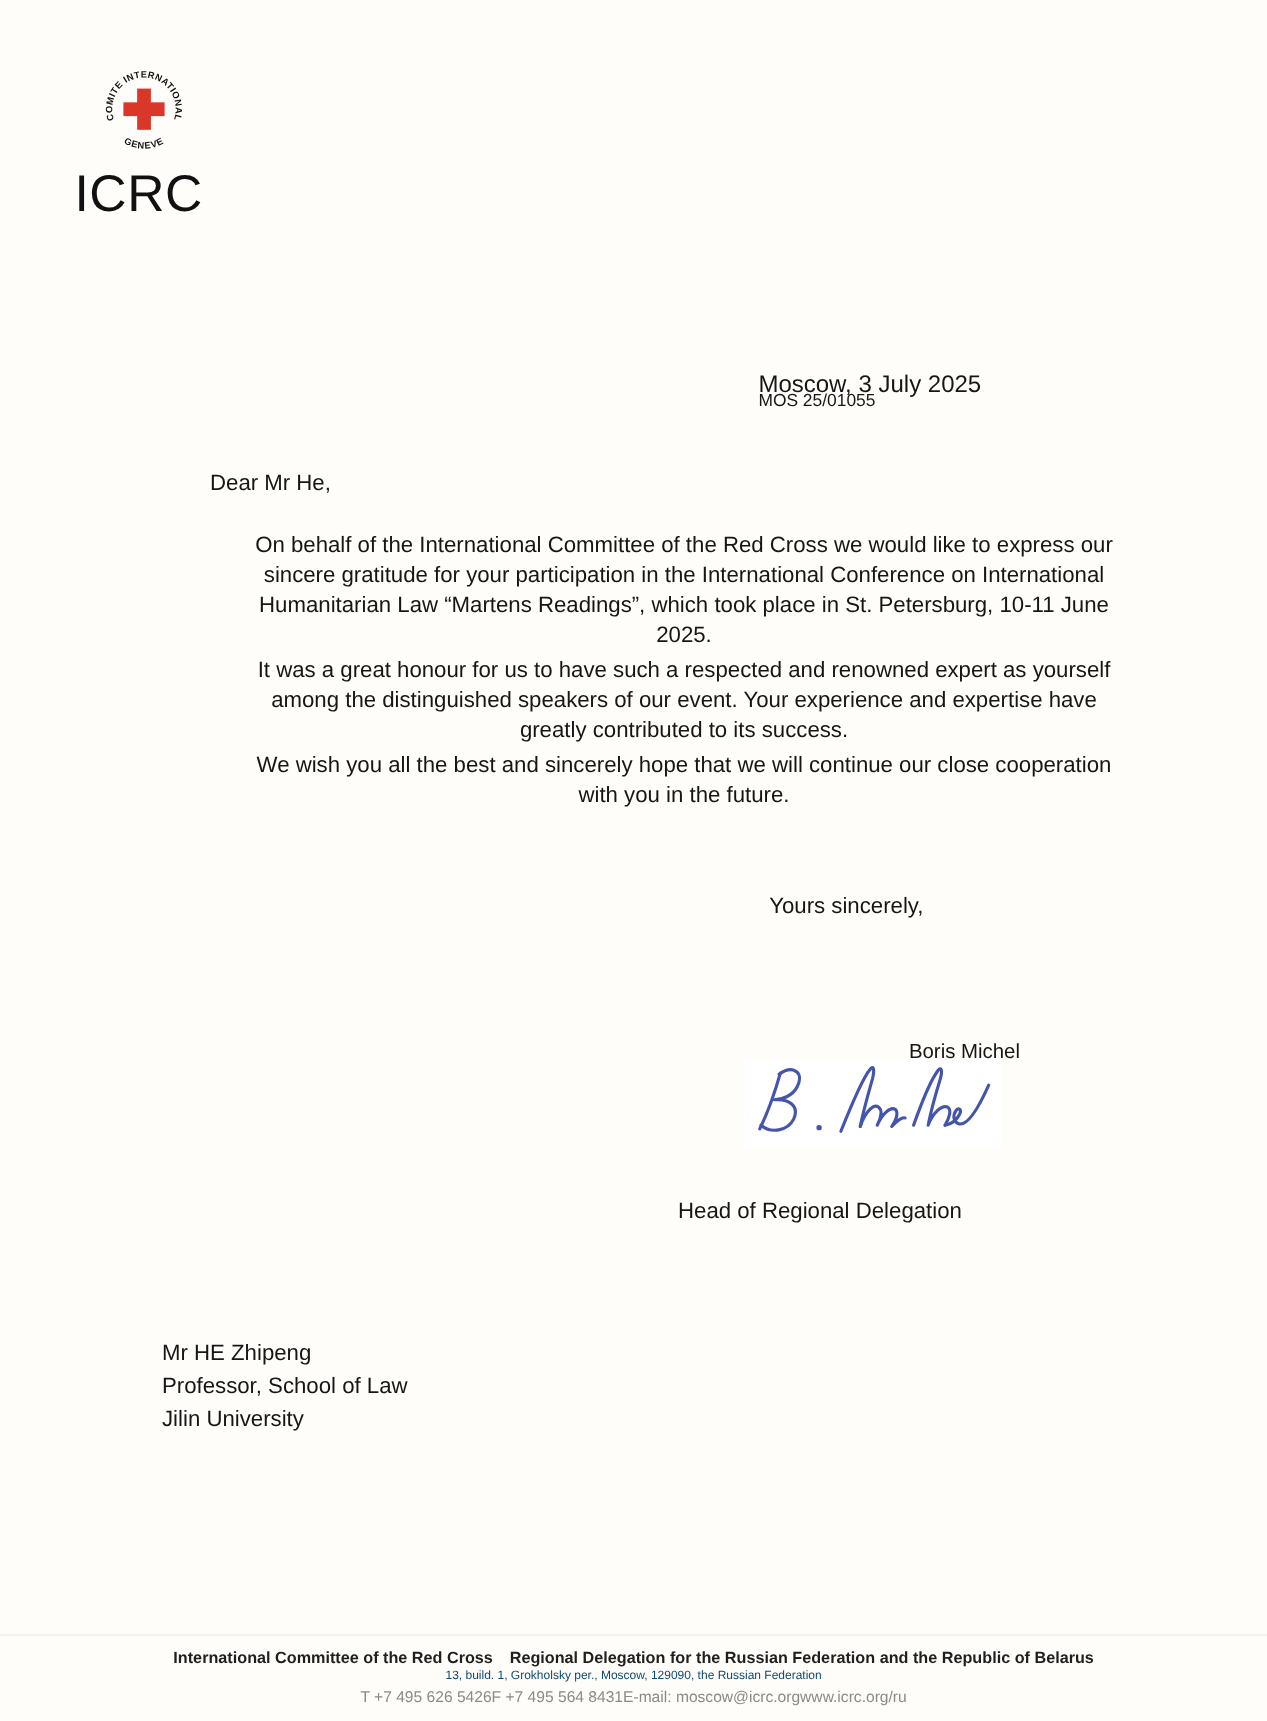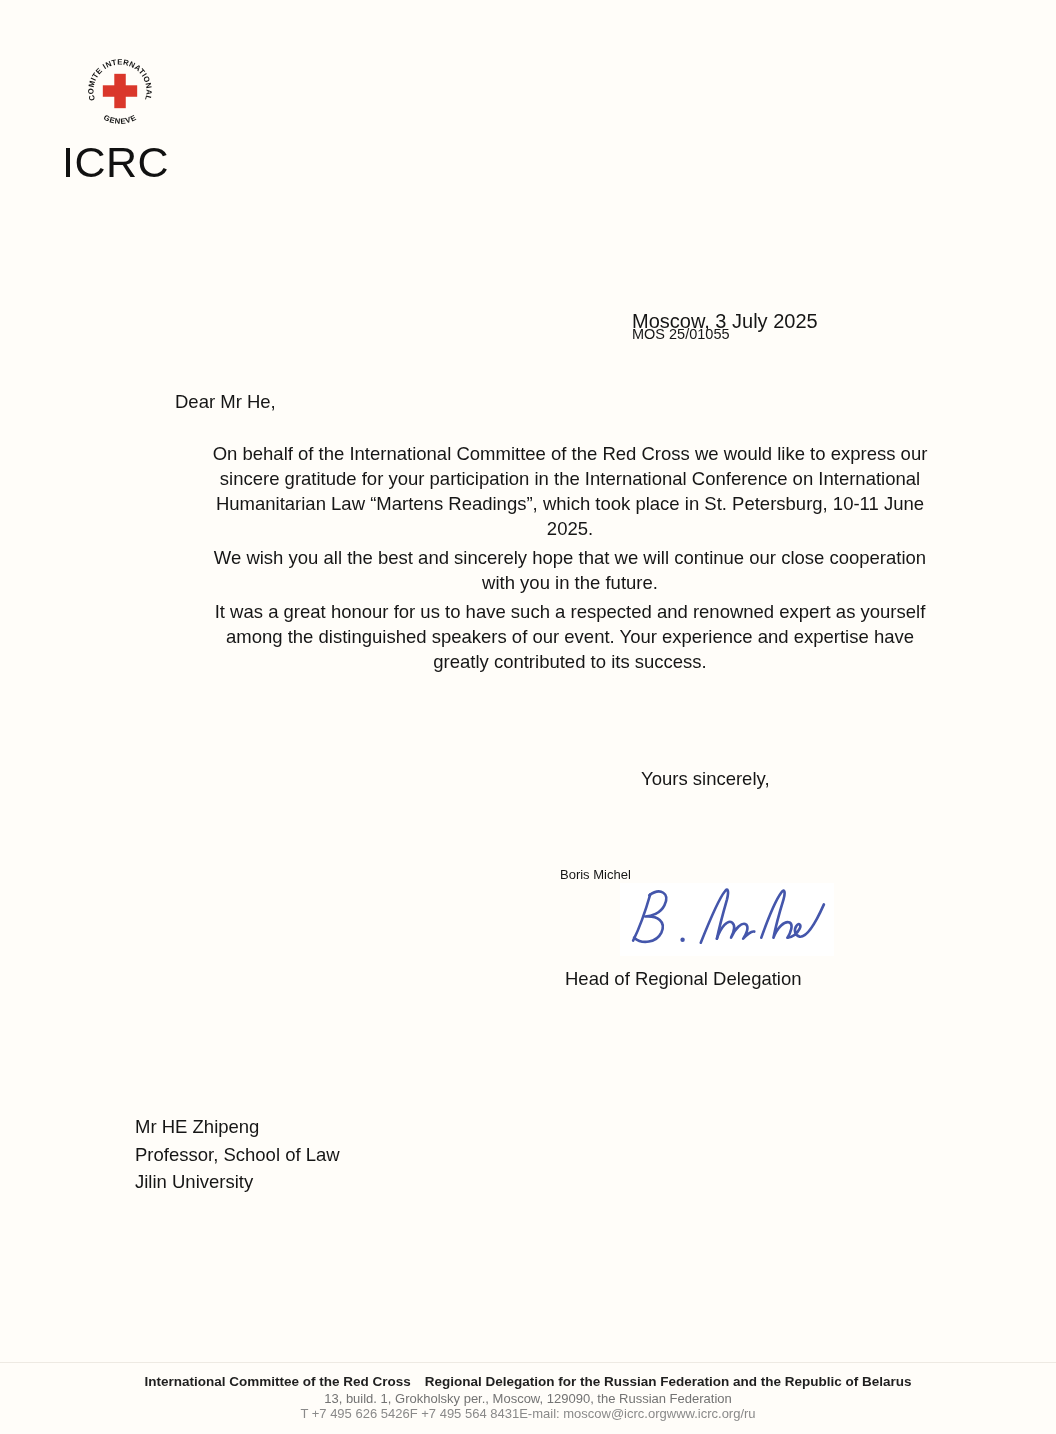--- a/index.html
+++ b/index.html
@@ -14,33 +14,33 @@
   .ring-text-bottom{font-family:"Liberation Sans", sans-serif;font-weight:bold;font-size:14.6px;letter-spacing:1.1px;fill:#111;}
   .wordmark{position:absolute;left:0px;top:86px;font-size:43px;font-weight:400;letter-spacing:0.5px;color:#111;white-space:nowrap;}
   
   .date-line{position:absolute;left:632px;top:299px;font-size:20px;white-space:nowrap;margin-top:11px;}
   .ref-line{position:absolute;left:632px;top:326px;font-size:14.5px;white-space:nowrap;}
   
   .body-block{position:absolute;left:175px;top:389px;width:790px;font-size:18.5px;line-height:25px;}
   .salutation{margin:0 0 27px 0;}
   .para{margin:0 0 4px 0;text-align:center;}
   .para .line{white-space:nowrap;}
-  .closing{position:absolute;left:641px;top:768px;font-size:18.5px;white-space:nowrap;}
-  .signer-name{position:absolute;left:560px;top:867px;width:290px;text-align:left;font-size:13px;white-space:nowrap;}
+  .closing{position:absolute;left:641px;top:744px;font-size:18.5px;white-space:nowrap;}
+  .signer-name{position:absolute;left:560px;top:867px;width:290px;text-align:right;font-size:17px;white-space:nowrap;}
   .sig-patch{position:absolute;left:620px;top:883px;width:214px;height:73px;background:#ffffff;}
   .sig-svg{position:absolute;left:0;top:0;width:214px;height:73px;}
-  .signer-title{position:absolute;left:565px;top:968px;font-size:18.5px;white-space:nowrap;}
+  .signer-title{position:absolute;left:565px;top:998px;font-size:18.5px;white-space:nowrap;}
   
   .recipient{position:absolute;left:135px;top:1113px;font-size:18.5px;line-height:27.5px;}
   .recipient .line{white-space:nowrap;}
   
   .footer-rule{position:absolute;left:0;top:1362px;width:1056px;height:1px;background:#eeeae3;}
   .footer-line1{position:absolute;left:0;top:1374px;width:1056px;display:flex;justify-content:center;gap:14px;
     font-size:13.5px;font-weight:700;color:#1f1f1f;white-space:nowrap;}
-  .footer-line2{position:absolute;left:0;top:1391px;width:1056px;text-align:center;font-size:13px;color:#737373;white-space:nowrap;}
+  .footer-line2{position:absolute;left:0;top:1391px;width:1056px;text-align:center;font-size:10px;color:#0c4a6e;white-space:nowrap;}
   .footer-line3{position:absolute;left:0;top:1406px;width:1056px;display:flex;justify-content:center;
     font-size:13px;color:#8a8a8a;white-space:nowrap;}
 </style>
 </head>
 <body>
 
 <div class="page">
 
   <div class="logo">
     <svg class="roundel" viewBox="0 0 140 140" aria-hidden="true">
@@ -65,27 +65,27 @@
 
   <div class="body-block">
     <div class="salutation">Dear Mr He,</div>
     <div class="para">
       <div class="line">On behalf of the International Committee of the Red Cross we would like to express our</div>
       <div class="line">sincere gratitude for your participation in the International Conference on International</div>
       <div class="line">Humanitarian Law “Martens Readings”, which took place in St. Petersburg, 10-11 June</div>
       <div class="line">2025.</div>
     </div>
     <div class="para">
-      <div class="line">We wish you all the best and sincerely hope that we will continue our close cooperation</div>
-      <div class="line">with you in the future.</div>
-    </div>
-    <div class="para">
       <div class="line">It was a great honour for us to have such a respected and renowned expert as yourself</div>
       <div class="line">among the distinguished speakers of our event. Your experience and expertise have</div>
       <div class="line">greatly contributed to its success.</div>
+    </div>
+    <div class="para">
+      <div class="line">We wish you all the best and sincerely hope that we will continue our close cooperation</div>
+      <div class="line">with you in the future.</div>
     </div>
   </div>
 
   <div class="closing">Yours sincerely,</div>
   <div class="signer-name">Boris Michel</div>
 
   <div class="sig-patch">
     <svg class="sig-svg" viewBox="0 0 212 70" aria-hidden="true" fill="none" stroke-linecap="round" stroke-linejoin="round">
       <path d="M 30 10 C 26 24 20 42 13 56" stroke-width="2.6" stroke="#4456ab"></path>
       <path d="M 29 11 C 40 3 50 9 44 21 C 40 29 31 32 25 32 C 37 31 46 37 41 48 C 36 58 22 60 14 53" stroke-width="2.6" stroke="#4456ab"></path>

